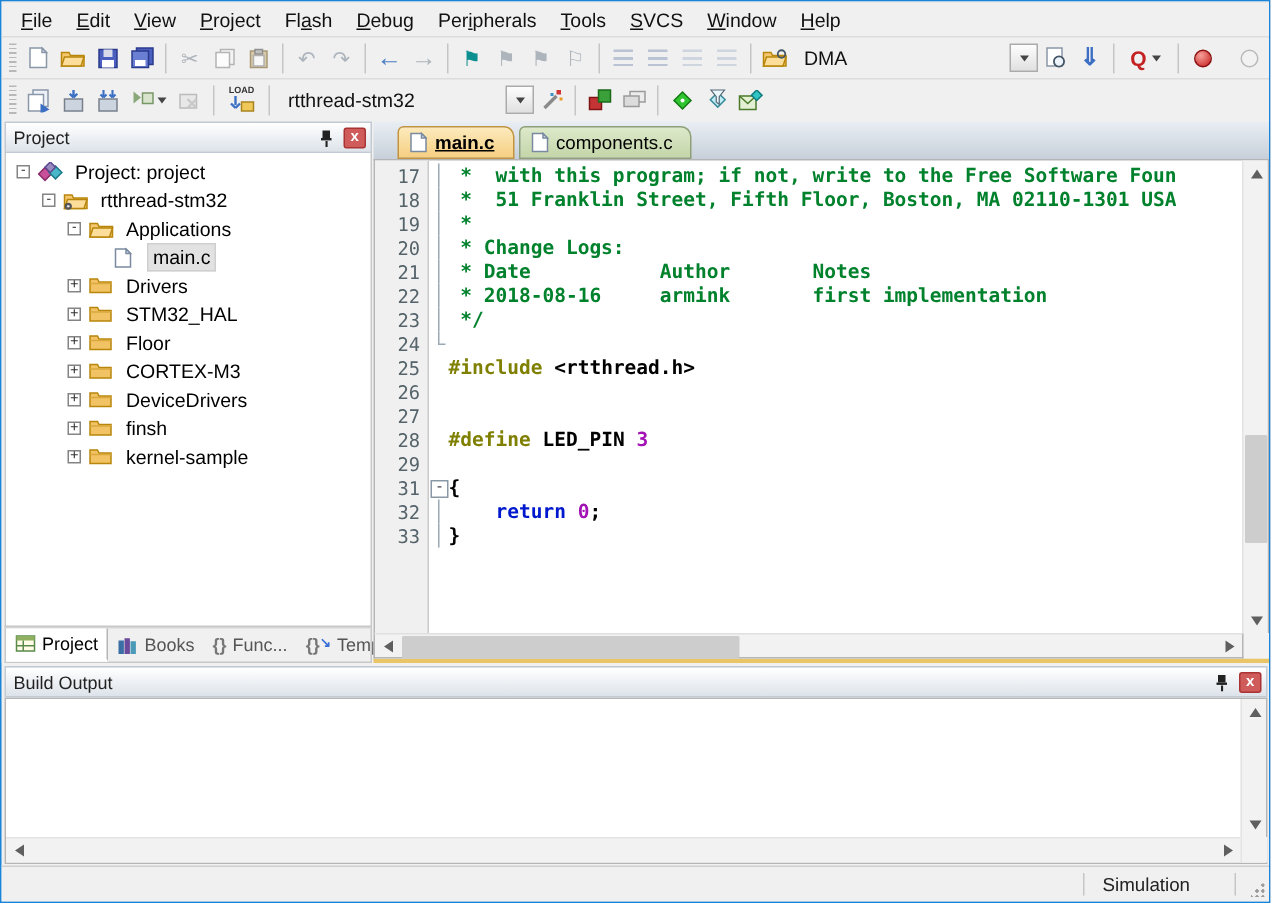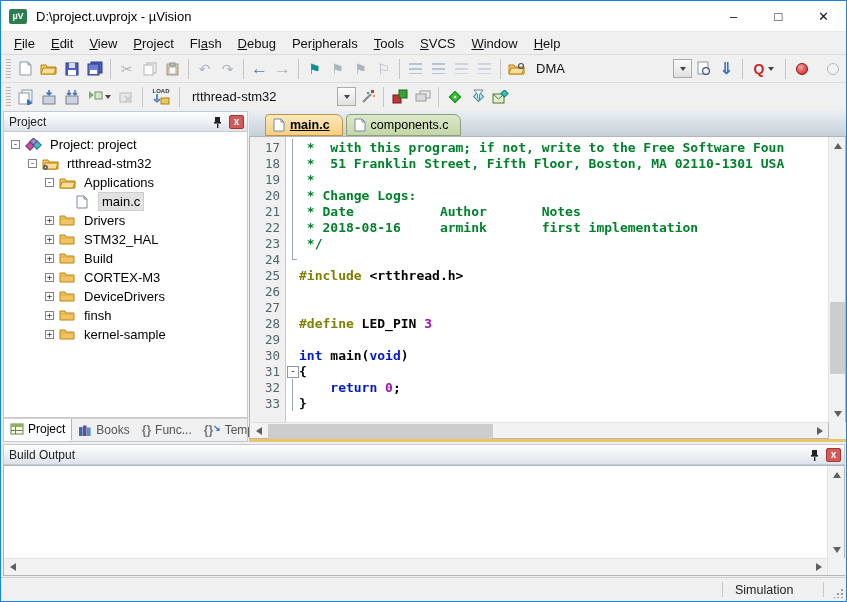--- a/index.html
+++ b/index.html
@@ -142,27 +142,20 @@
         radial-gradient(circle at 4px 5px, #9a9a9a 1px, transparent 1.4px),
         radial-gradient(circle at 8px 9px, #9a9a9a 1px, transparent 1.4px),
         radial-gradient(circle at 4px 9px, #9a9a9a 1px, transparent 1.4px),
         radial-gradient(circle at 0px 9px, #9a9a9a 1px, transparent 1.4px); }
 </style>
 </head>
 <body>
 
 <div class="window">
 
-  <div class="titlebar">
-    <div class="uv-logo">µV</div>
-    <div class="title-text">D:\project.uvprojx - µVision</div>
-    <div class="win-btn">–</div>
-    <div class="win-btn">□</div>
-    <div class="win-btn">✕</div>
-  </div>
 
   <div class="menubar">
       <span class="menu-item"><u>F</u>ile</span>
       <span class="menu-item"><u>E</u>dit</span>
       <span class="menu-item"><u>V</u>iew</span>
       <span class="menu-item"><u>P</u>roject</span>
       <span class="menu-item">Fl<u>a</u>sh</span>
       <span class="menu-item"><u>D</u>ebug</span>
       <span class="menu-item">Per<u>i</u>pherals</span>
       <span class="menu-item"><u>T</u>ools</span>
@@ -455,21 +448,21 @@
                 <path d="M1 5 h14" stroke="#d9a93e"></path>
               </svg></span>
             <span class="tree-label">STM32_HAL</span>
           </span>
           <span class="tree-row" style="padding-left: 41px;">
             <span class="exp">+</span>
             <span class="tree-ic"><svg width="16" height="12">
                 <path d="M1 2 h5 l1 2 h8 v7 H1z" fill="#f2c365" stroke="#b8860b"></path>
                 <path d="M1 5 h14" stroke="#d9a93e"></path>
               </svg></span>
-            <span class="tree-label">Build</span>
+            <span class="tree-label">Floor</span>
           </span>
           <span class="tree-row" style="padding-left: 41px;">
             <span class="exp">+</span>
             <span class="tree-ic"><svg width="16" height="12">
                 <path d="M1 2 h5 l1 2 h8 v7 H1z" fill="#f2c365" stroke="#b8860b"></path>
                 <path d="M1 5 h14" stroke="#d9a93e"></path>
               </svg></span>
             <span class="tree-label">CORTEX-M3</span>
           </span>
           <span class="tree-row" style="padding-left: 41px;">
@@ -614,25 +607,20 @@
               </span>
               <span class="line">
                 <span class="ln">28</span>
                 <span class="fold "></span>
                 <span class="codetxt"><span class="tok-p">#define</span><span class="tok-t"> LED_PIN </span><span class="tok-n">3</span></span>
               </span>
               <span class="line">
                 <span class="ln">29</span>
                 <span class="fold "></span>
                 <span class="codetxt"></span>
-              </span>
-              <span class="line">
-                <span class="ln">30</span>
-                <span class="fold "></span>
-                <span class="codetxt"><span class="tok-k">int</span><span class="tok-t"> main(</span><span class="tok-k">void</span><span class="tok-t">)</span></span>
               </span>
               <span class="line">
                 <span class="ln">31</span>
                 <span class="fold m"></span>
                 <span class="codetxt"><span class="tok-t">{</span></span>
               </span>
               <span class="line">
                 <span class="ln">32</span>
                 <span class="fold v"></span>
                 <span class="codetxt"><span class="tok-t">    </span><span class="tok-k">return</span><span class="tok-t"> </span><span class="tok-n">0</span><span class="tok-t">;</span></span>

